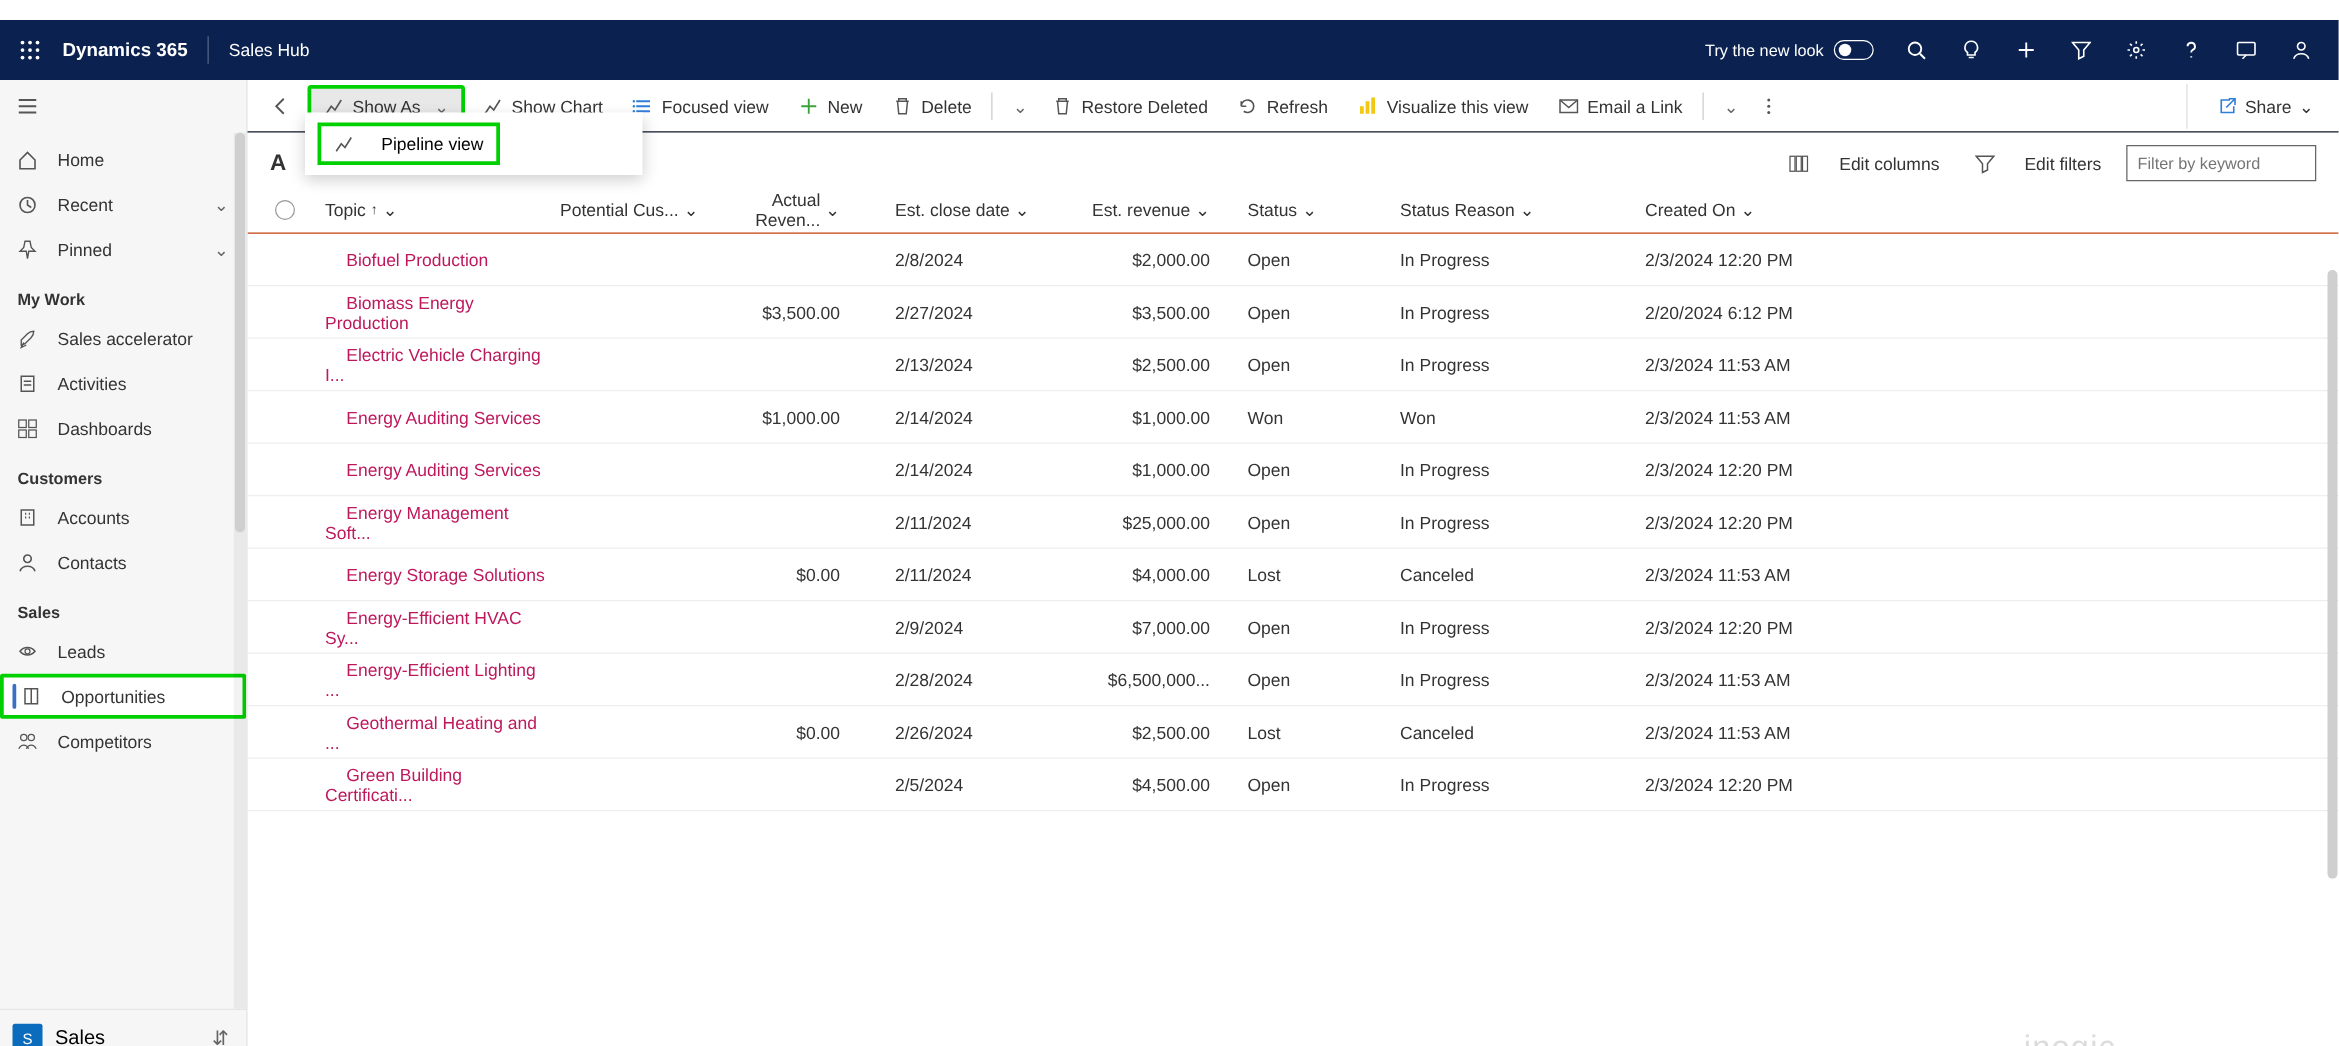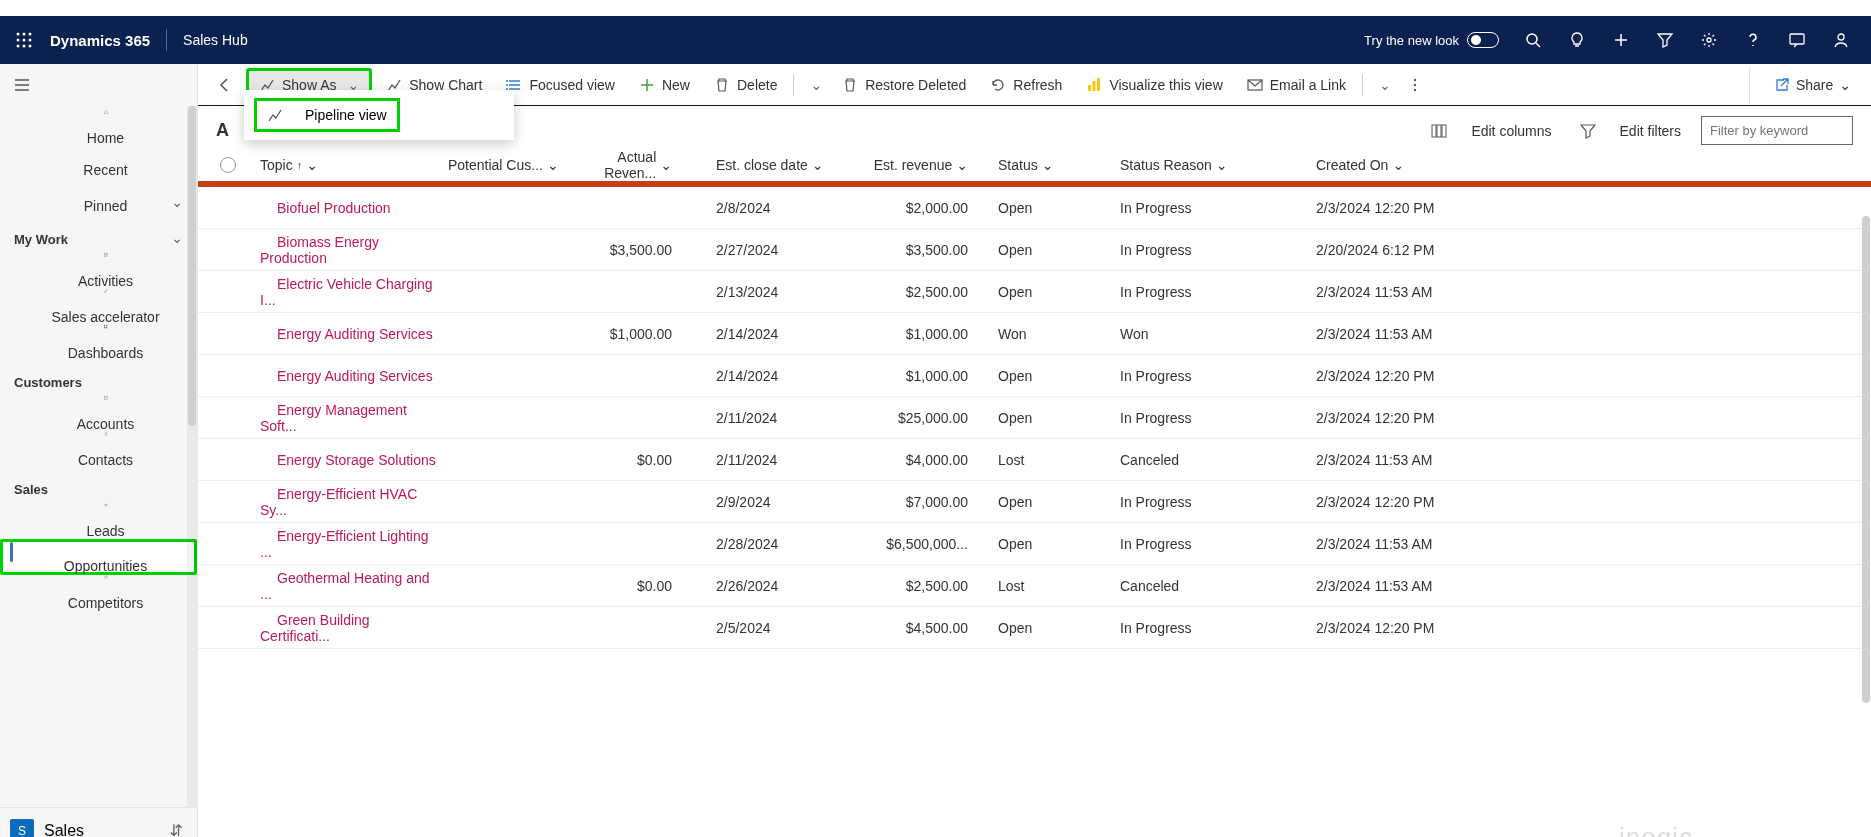--- a/index.html
+++ b/index.html
@@ -16,21 +16,21 @@
 .topnav .toggle { width:32px; height:16px; border:1px solid #fff; border-radius:10px; margin-left:8px; position:relative; }
 .topnav .toggle::after { content:""; width:10px; height:10px; border-radius:50%; background:#fff; position:absolute; top:2px; left:3px; }
 .topnav .icon-btn { width:44px; height:48px; display:flex; align-items:center; justify-content:center; cursor:pointer; }
 
 
 .main { display:flex; height: calc(837px - 48px); }
 .sidebar { width:198px; background:#f6f6f6; border-right:1px solid #e5e5e5; display:flex; flex-direction:column; position:relative; }
 .sidebar .ham { height:42px; display:flex; align-items:center; padding-left:14px; border-bottom:0px; }
 .nav-scroll { flex:1; overflow:hidden; position:relative; }
 .nav-scroll-inner { padding-top:4px; }
-.nav-item { display:flex; align-items:center; height:36px; padding-left:14px; font-size:14px; color:#333; cursor:pointer; gap:16px;flex-direction:column; }
+.nav-item { display:flex; align-items:center; height:36px; padding-left:14px; font-size:14px; color:#333; cursor:pointer; gap:16px; }
 .nav-item .chev { margin-left:auto; margin-right:14px; color:#666; }
 .nav-section { font-size:13px; font-weight:600; color:#333; padding:14px 14px 6px; }
 .nav-item.sel { border:3px solid #00d000; border-radius:2px; background:#fff; }
 .nav-item.sel::before { content:""; position:absolute; left:10px; width:3px; height:20px; background:#3b6fc4; border-radius:2px; }
 .sidebar-scroll { position:absolute; right:0; top:0; bottom:0; width:10px; background:rgba(0,0,0,0.05); }
 .sidebar-scroll .thumb { position:absolute; top:0; width:8px; left:1px; height:320px; background:#cfcfcf; border-radius:4px; }
 
 
 .area-switch { height:46px; display:flex; align-items:center; padding-left:10px; gap:10px; border-top:1px solid #e5e5e5; }
 .area-switch .badge { width:24px; height:24px; background:#0b6cbd; color:#fff; font-size:12px; display:flex; align-items:center; justify-content:center; border-radius:2px; }
@@ -54,21 +54,21 @@
 
 
 .viewhdr { display:flex; align-items:center; padding:10px 18px 4px; gap:12px; }
 .viewhdr .title { font-size:18px; font-weight:600; color:#333; }
 .viewhdr .spacer { flex:1; }
 .viewhdr .link { display:flex; align-items:center; gap:24px; font-size:14px; color:#333; cursor:pointer; padding:0 8px; }
 .viewhdr .filterbox { width:152px; height:29px; border:1px solid #666; padding:0 8px; font-size:13px; color:#666; }
 
 
 .grid { flex:1; overflow:hidden; position:relative; }
-.ghdr { display:flex; align-items:center; height:38px; border-bottom:6px solid #c2410c; font-size:14px; color:#333; }
+.ghdr { display:flex; align-items:center; height:38px; border-bottom:1px solid #c2410c; font-size:14px; color:#333; }
 .ghdr .selcol { width:54px; padding-left:22px; }
 .ghdr .selcol .circ { width:16px; height:16px; border:1.5px solid #999; border-radius:50%; }
 .col { padding-right:8px; }
 .col.topic { width:196px; padding-left:8px; }
 .col.cust { width:142px; }
 .col.actrev { width:126px; text-align:right; padding-right:44px; }
 .col.close { width:152px; }
 .col.estrev { width:122px; text-align:right; padding-right:22px; }
 .col.status { width:130px; padding-left:8px; }
 .col.reason { width:196px; }
@@ -198,30 +198,30 @@
             <svg class="ic" viewBox="0 0 16 16">
               <path d="M6 1l4 0 1 5 3 3-5 0-1 6-1-6-5 0 3-3z" fill="none" stroke="currentColor" stroke-width="1.1"></path>
             </svg>
             <span>Pinned</span>
             <span class="chev">⌄</span>
           </div>
 
         <div class="nav-section">My Work</div>
         <div class="nav-item">
             <svg class="ic" viewBox="0 0 16 16">
+              <path d="M3 13l3-1 5-5c2-2 2-5 2-5s-3 0-5 2l-5 5z M5 11l-2 4 4-2" fill="none" stroke="currentColor" stroke-width="1.1"></path>
+            </svg>
+            <span>Sales accelerator</span>
+          </div>
+        <div class="nav-item">
+            <svg class="ic" viewBox="0 0 16 16">
               <rect x="3" y="2" width="10" height="12" fill="none" stroke="currentColor" stroke-width="1.2"></rect>
               <path d="M5 6h6M5 9h6" stroke="currentColor" stroke-width="1.2"></path>
             </svg>
             <span>Activities</span>
-          </div>
-        <div class="nav-item">
-            <svg class="ic" viewBox="0 0 16 16">
-              <path d="M3 13l3-1 5-5c2-2 2-5 2-5s-3 0-5 2l-5 5z M5 11l-2 4 4-2" fill="none" stroke="currentColor" stroke-width="1.1"></path>
-            </svg>
-            <span>Sales accelerator</span>
           </div>
         <div class="nav-item">
             <svg class="ic" viewBox="0 0 16 16">
               <rect x="1" y="1" width="6" height="6" fill="none" stroke="currentColor"></rect>
               <rect x="9" y="1" width="6" height="6" fill="none" stroke="currentColor"></rect>
               <rect x="1" y="9" width="6" height="6" fill="none" stroke="currentColor"></rect>
               <rect x="9" y="9" width="6" height="6" fill="none" stroke="currentColor"></rect>
             </svg>
             <span>Dashboards</span>
           </div>

